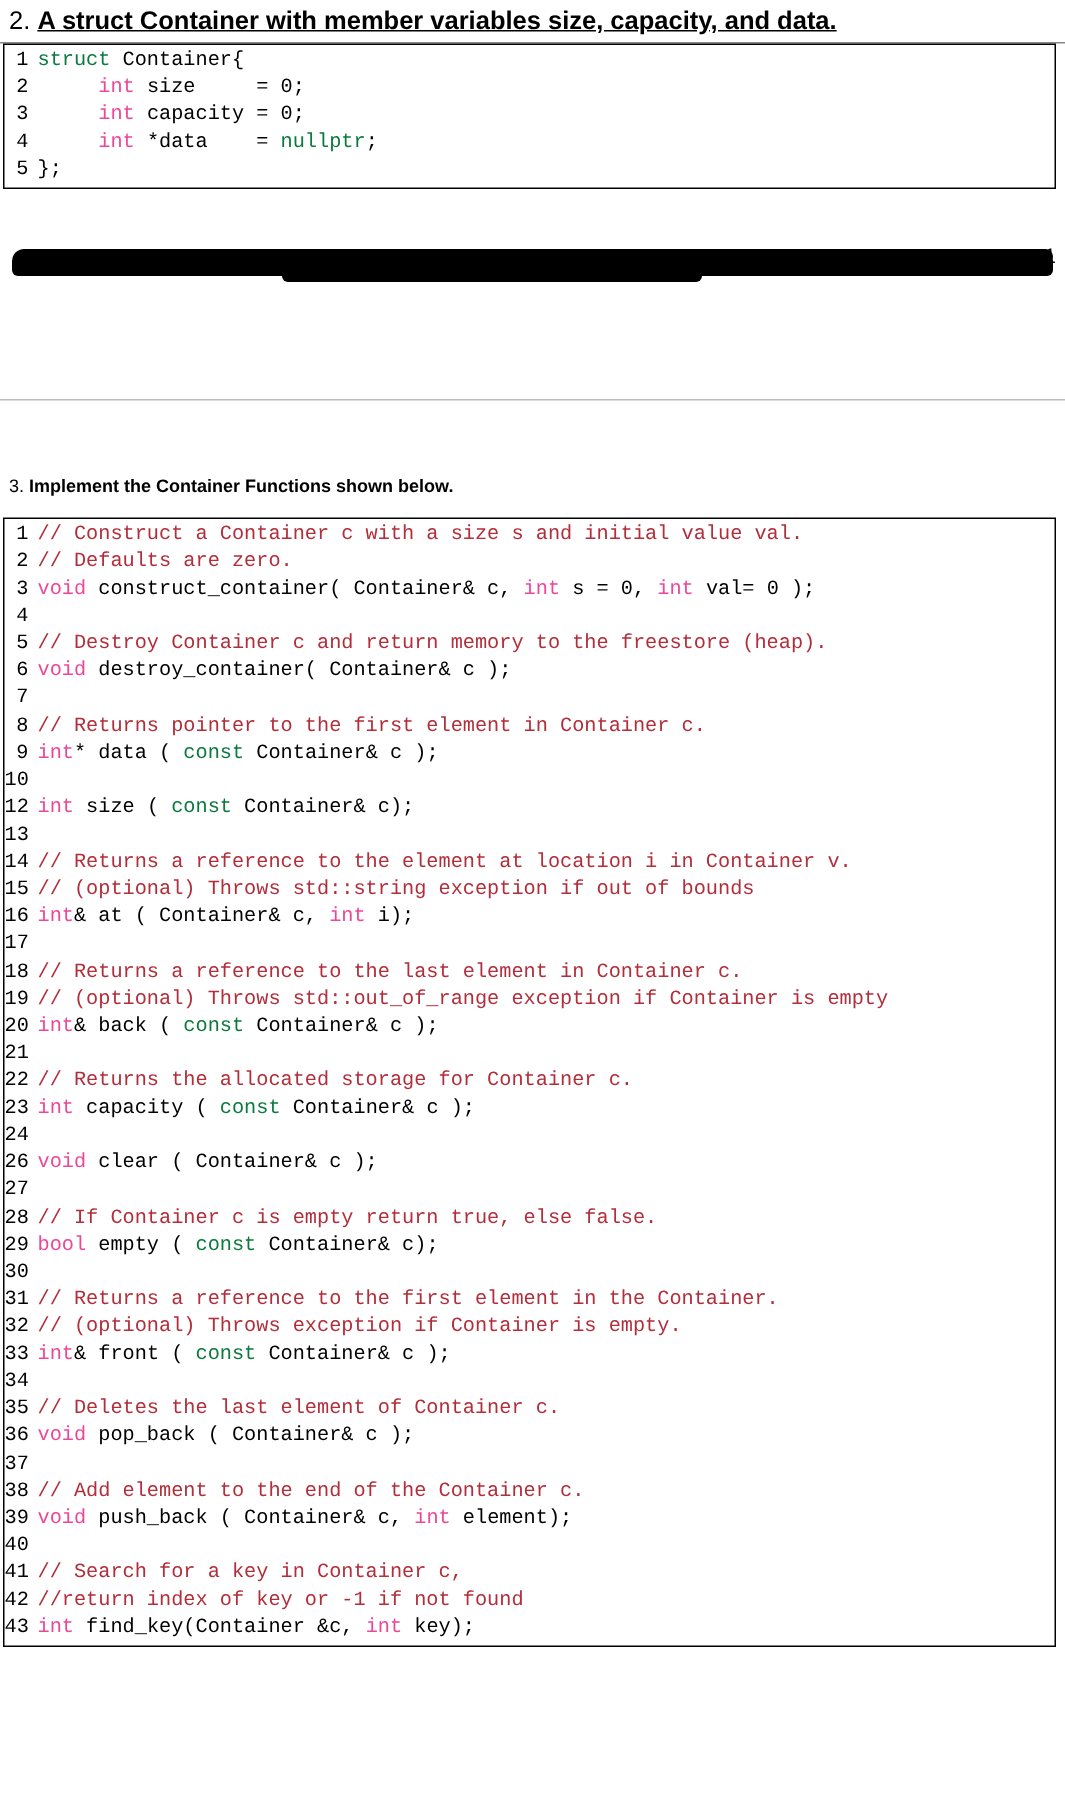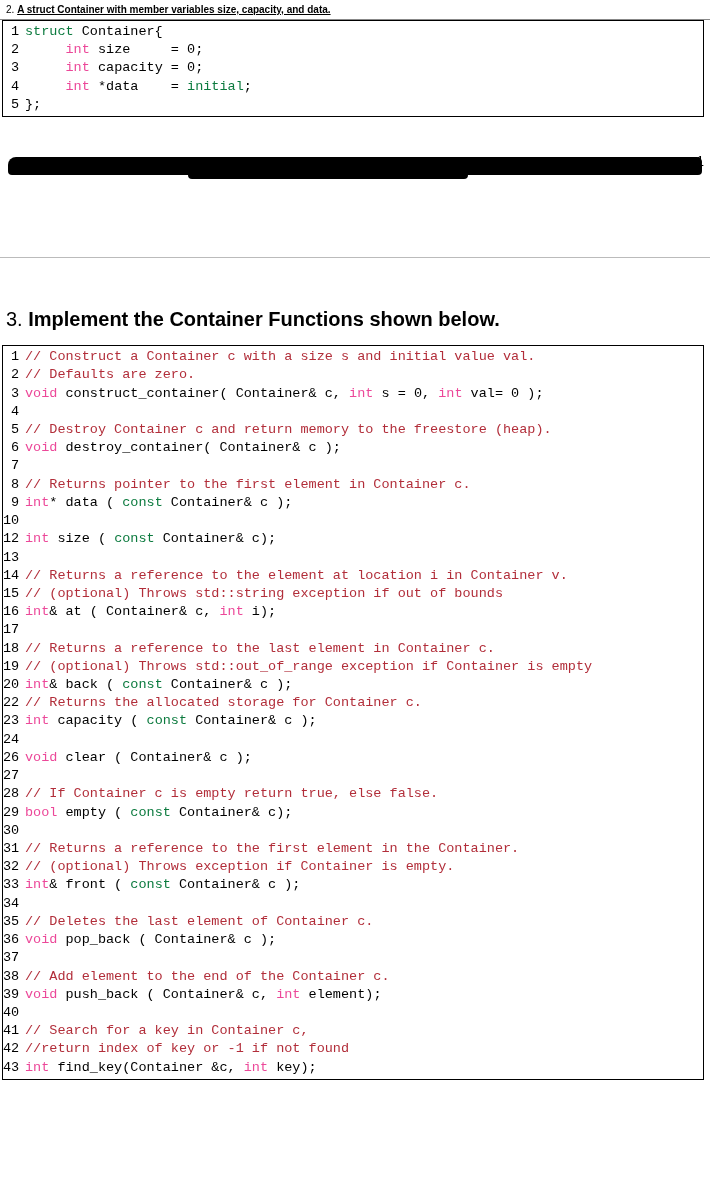--- a/index.html
+++ b/index.html
@@ -5,21 +5,21 @@
   * { box-sizing: border-box; }
   body {
     margin: 0;
     padding: 0;
     font-family: Arial, Helvetica, sans-serif;
     background: #fff;
     width: 710px;
     color: #000;
   }
   .section-title {
-    font-size: 10px;
+    font-size: 17px;
     padding: 4px 6px;
     border-bottom: 1px solid #888;
   }
   .section-title .num {
     font-weight: normal;
   }
   .section-title .bold {
     font-weight: bold;
     text-decoration: underline;
   }
@@ -89,36 +89,36 @@
   }
   .hr-light {
     border: none;
     border-bottom: 1px solid #bbb;
     margin: 30px 0 50px 0;
   }
   .section3-wrap {
     padding: 0 6px;
   }
   .section3-title {
-    font-size: 20px;
+    font-size: 12px;
     margin-bottom: 14px;
   }
 </style>
 </head>
 <body>
 
 <div class="section-title">
   <span class="num">2.</span>
   <span class="bold">A struct Container with member variables size, capacity, and data.</span>
 </div>
 <div class="code-box" id="code2">
     <div class="code-line"><span class="lineno">1</span><span class="code-content"><span class="kw">struct</span><span class="blk"> Container{</span></span></div>
     <div class="code-line"><span class="lineno">2</span><span class="code-content"><span class="blk">     </span><span class="tp">int</span><span class="blk"> size     = 0;</span></span></div>
     <div class="code-line"><span class="lineno">3</span><span class="code-content"><span class="blk">     </span><span class="tp">int</span><span class="blk"> capacity = 0;</span></span></div>
-    <div class="code-line"><span class="lineno">4</span><span class="code-content"><span class="blk">     </span><span class="tp">int</span><span class="blk"> *data    = </span><span class="kw">initial</span><span class="blk">;</span></span></div>
+    <div class="code-line"><span class="lineno">4</span><span class="code-content"><span class="blk">     </span><span class="tp">int</span><span class="blk"> *data    = </span><span class="kw">nullptr</span><span class="blk">;</span></span></div>
     <div class="code-line"><span class="lineno">5</span><span class="code-content"><span class="blk">};</span></span></div>
   </div>
 
 <div class="page-footer-area">
   <div class="redaction"></div>
   <div class="page-number">1</div>
 </div>
 
 <hr class="hr-light">
 
@@ -141,20 +141,21 @@
     <div class="code-line"><span class="lineno">10</span><span class="code-content"><span class="blk"></span></span></div>
     <div class="code-line"><span class="lineno">12</span><span class="code-content"><span class="tp">int</span><span class="blk"> size ( </span><span class="kw">const</span><span class="blk"> Container&amp; c);</span></span></div>
     <div class="code-line"><span class="lineno">13</span><span class="code-content"><span class="blk"></span></span></div>
     <div class="code-line"><span class="lineno">14</span><span class="code-content"><span class="cm">// Returns a reference to the element at location i in Container v.</span></span></div>
     <div class="code-line"><span class="lineno">15</span><span class="code-content"><span class="cm">// (optional) Throws std::string exception if out of bounds</span></span></div>
     <div class="code-line"><span class="lineno">16</span><span class="code-content"><span class="tp">int</span><span class="blk">&amp; at ( Container&amp; c, </span><span class="tp">int</span><span class="blk"> i);</span></span></div>
     <div class="code-line"><span class="lineno">17</span><span class="code-content"><span class="blk"></span></span></div>
     <div class="code-line"><span class="lineno">18</span><span class="code-content"><span class="cm">// Returns a reference to the last element in Container c.</span></span></div>
     <div class="code-line"><span class="lineno">19</span><span class="code-content"><span class="cm">// (optional) Throws std::out_of_range exception if Container is empty</span></span></div>
     <div class="code-line"><span class="lineno">20</span><span class="code-content"><span class="tp">int</span><span class="blk">&amp; back ( </span><span class="kw">const</span><span class="blk"> Container&amp; c );</span></span></div>
+    <div class="code-line"><span class="lineno">21</span><span class="code-content"><span class="blk"></span></span></div>
     <div class="code-line"><span class="lineno">22</span><span class="code-content"><span class="cm">// Returns the allocated storage for Container c.</span></span></div>
     <div class="code-line"><span class="lineno">23</span><span class="code-content"><span class="tp">int</span><span class="blk"> capacity ( </span><span class="kw">const</span><span class="blk"> Container&amp; c );</span></span></div>
     <div class="code-line"><span class="lineno">24</span><span class="code-content"><span class="blk"></span></span></div>
     <div class="code-line"><span class="lineno">26</span><span class="code-content"><span class="tp">void</span><span class="blk"> clear ( Container&amp; c );</span></span></div>
     <div class="code-line"><span class="lineno">27</span><span class="code-content"><span class="blk"></span></span></div>
     <div class="code-line"><span class="lineno">28</span><span class="code-content"><span class="cm">// If Container c is empty return true, else false.</span></span></div>
     <div class="code-line"><span class="lineno">29</span><span class="code-content"><span class="tp">bool</span><span class="blk"> empty ( </span><span class="kw">const</span><span class="blk"> Container&amp; c);</span></span></div>
     <div class="code-line"><span class="lineno">30</span><span class="code-content"><span class="blk"></span></span></div>
     <div class="code-line"><span class="lineno">31</span><span class="code-content"><span class="cm">// Returns a reference to the first element in the Container.</span></span></div>
     <div class="code-line"><span class="lineno">32</span><span class="code-content"><span class="cm">// (optional) Throws exception if Container is empty.</span></span></div>

